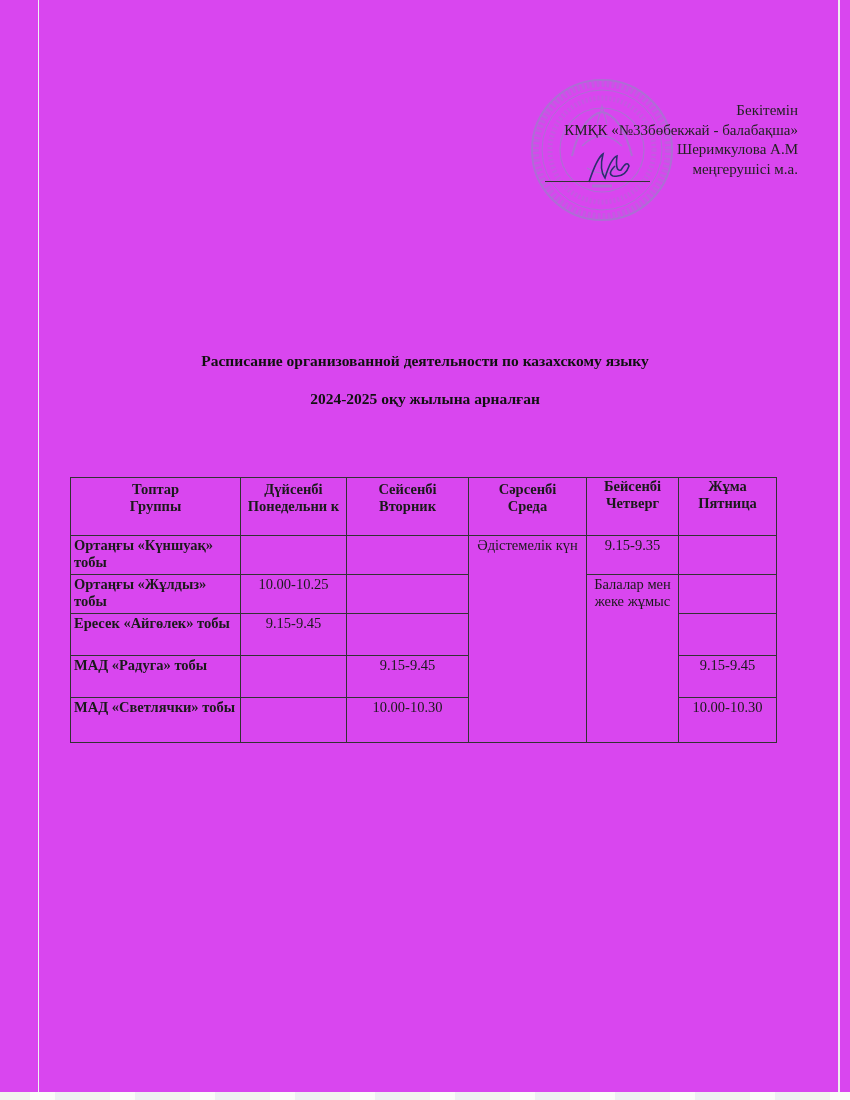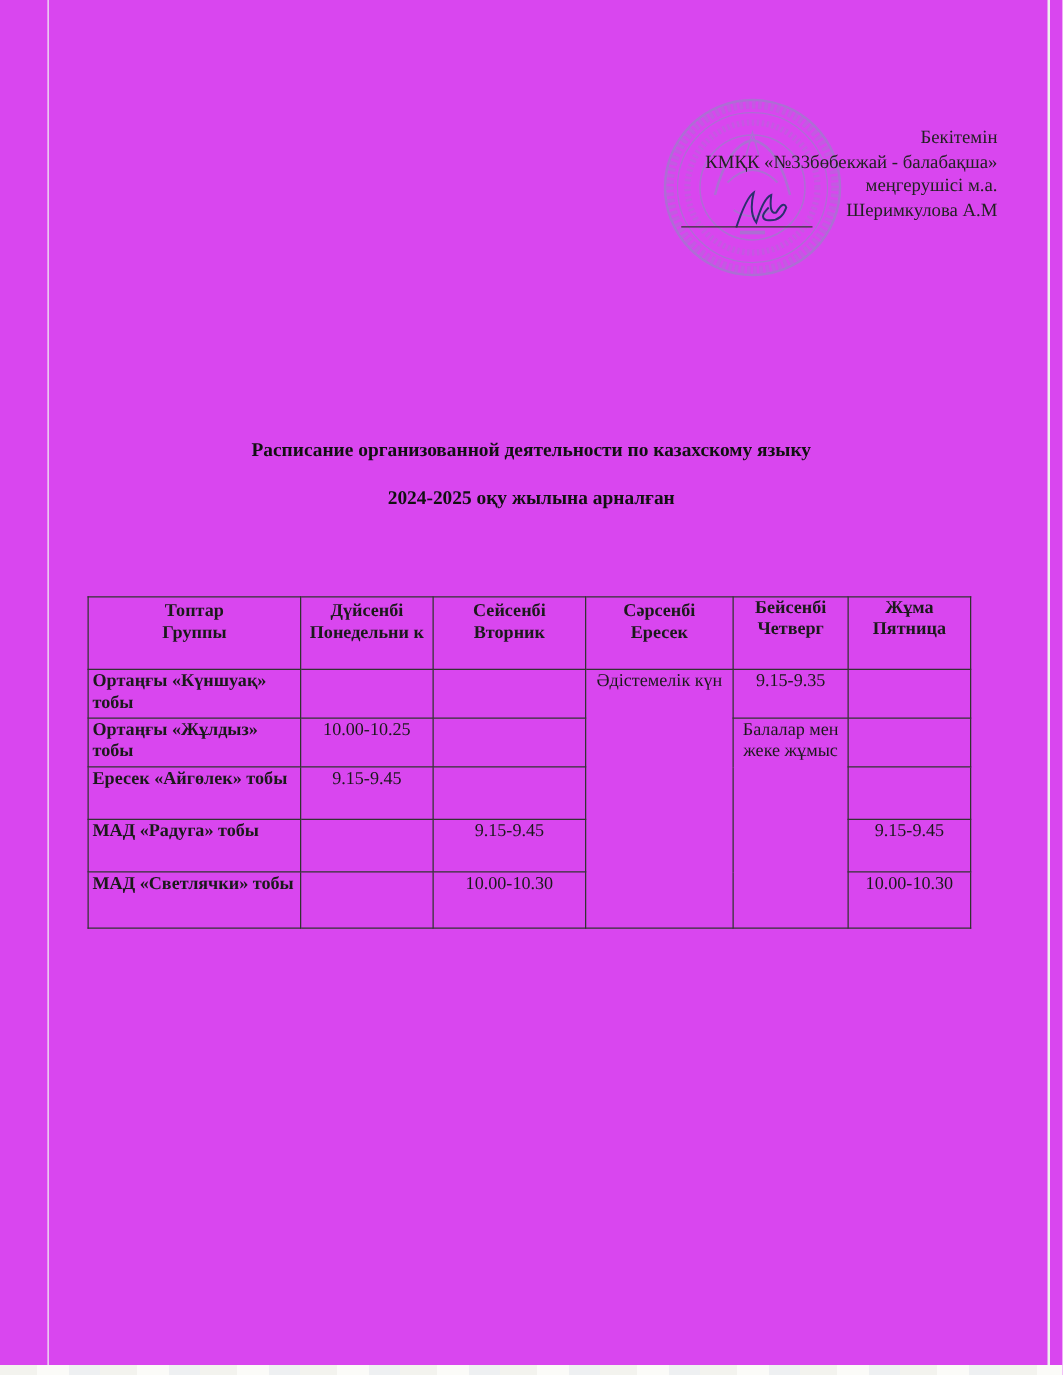--- a/index.html
+++ b/index.html
@@ -154,22 +154,22 @@
     </g>
   </svg>
   <svg class="signature" viewBox="0 0 50 40">
     <path d="M4 34 Q12 10 18 6 Q14 22 20 30 Q26 10 32 8 Q30 24 36 22 Q42 12 44 18 Q40 30 28 28 Q22 26 30 18" fill="none" stroke="#2c2f6e" stroke-width="1.6"></path>
   </svg>
   <div class="sign-line"></div>
 
   <div class="approval">
     <div>Бекітемін</div>
     <div>КМҚК «№33бөбекжай - балабақша»</div>
+    <div>Шеримкулова А.М</div>
     <div>меңгерушісі м.а.</div>
-    <div>Шеримкулова А.М</div>
   </div>
 
   <div class="titles">
     <div>Расписание организованной деятельности по казахскому языку</div>
     <div class="gap"></div>
     <div>2024-2025 оқу жылына арналған</div>
   </div>
 
   <table class="schedule">
     <colgroup>
@@ -189,21 +189,21 @@
       <th>
         <div>Дүйсенбі</div>
         <div>Понедельни к</div>
       </th>
       <th>
         <div>Сейсенбі</div>
         <div>Вторник</div>
       </th>
       <th>
         <div>Сәрсенбі</div>
-        <div>Ересек</div>
+        <div>Среда</div>
       </th>
       <th style="padding-top:0;">
         <div>Бейсенбі</div>
         <div>Четверг</div>
       </th>
       <th style="padding-top:0;">
         <div>Жұма</div>
         <div>Пятница</div>
       </th>
     </tr>

